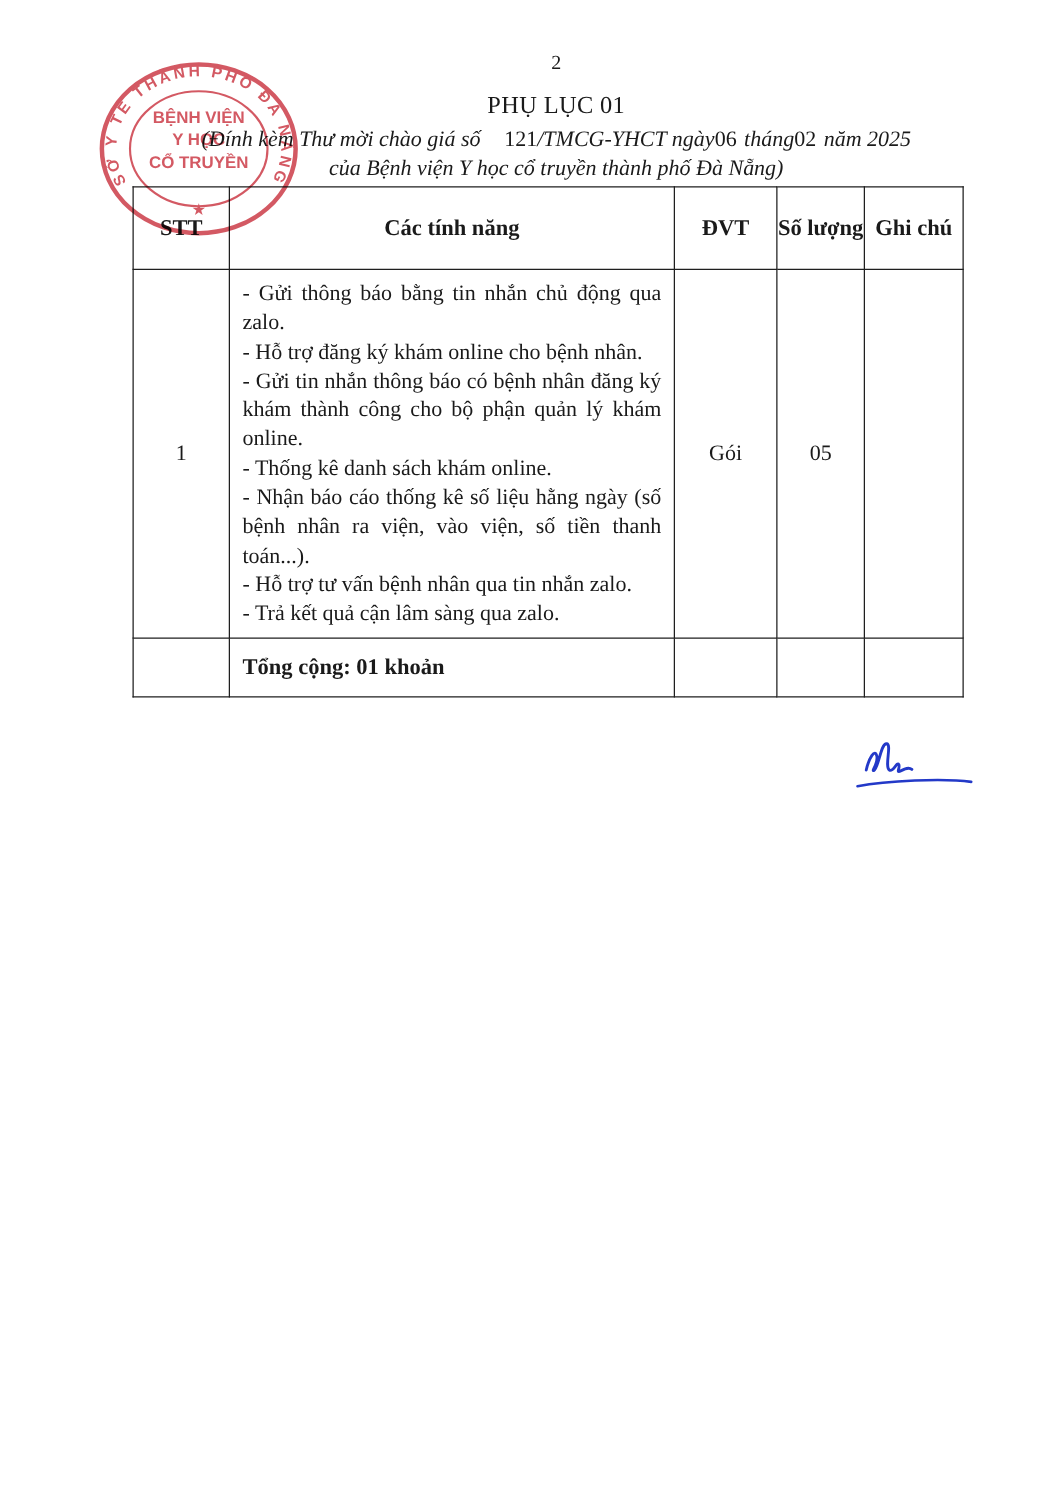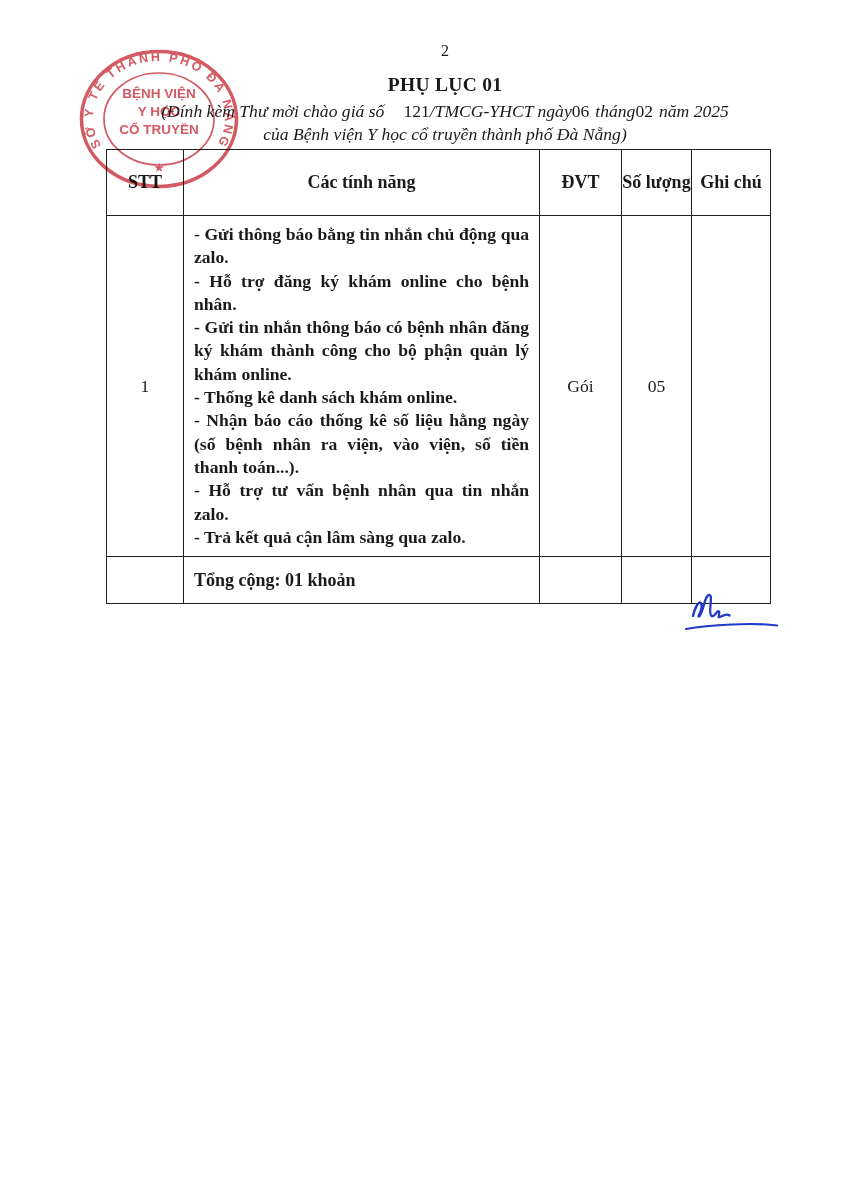--- a/index.html
+++ b/index.html
@@ -8,21 +8,21 @@
     position:relative;
     width:849px; height:1200px;
     margin:0 auto;
     background:#ffffff;
     font-family:"Liberation Serif","DejaVu Serif",serif;
     color:#1a1a1a;
     overflow:hidden;
   }
   .head-block { width:664px; margin-left:113px; text-align:center; }
   .page-number { padding-top:42px; font-size:16px; }
-  .doc-title { margin-top:14px; font-size:19.5px; font-weight:bold; letter-spacing:.3px; }
+  .doc-title { margin-top:14px; font-size:19.5px; font-weight:normal; letter-spacing:.3px; }
   .subtitle { font-size:17.6px; font-style:italic; white-space:nowrap; line-height:23px; }
   .subtitle.first { margin-top:4px; }
   .subtitle .up { font-style:normal; }
   .subtitle .gap-l { margin-left:19px; }
   .subtitle .gap-s { margin-left:6px;font-family:Liberation Serif, serif; }
 
   table.doc-table {
     border-collapse:collapse;
     table-layout:fixed;
     margin-left:106px; margin-top:3px;
@@ -31,21 +31,21 @@
   }
   .doc-table col.c-stt { width:77px; }
   .doc-table col.c-feat { width:356px; }
   .doc-table col.c-unit { width:82px; }
   .doc-table col.c-qty { width:70px; }
   .doc-table col.c-note { width:79px; }
   .doc-table th, .doc-table td { border:1.7px solid #1f1f1f; vertical-align:middle; }
   .doc-table th { height:66px; font-weight:bold; text-align:center; line-height:1.22; font-size:18px; }
   .cell-center { text-align:center; }
   td.feat-cell { vertical-align:middle; padding:7px 10px 7px 10px; }
-  .feat-item { text-align:justify; line-height:23.3px;font-weight:bold; }
+  .feat-item { text-align:justify; line-height:23.3px; }
   tr.total-row td { height:47px; }
   td.total-cell { font-weight:bold; padding-left:10px; font-size:18px; }
 
   .stamp {
     position:absolute; left:78px; top:48px;
     width:162px; height:142px;
     mix-blend-mode:multiply;
     opacity:.92;
     pointer-events:none;
   }

